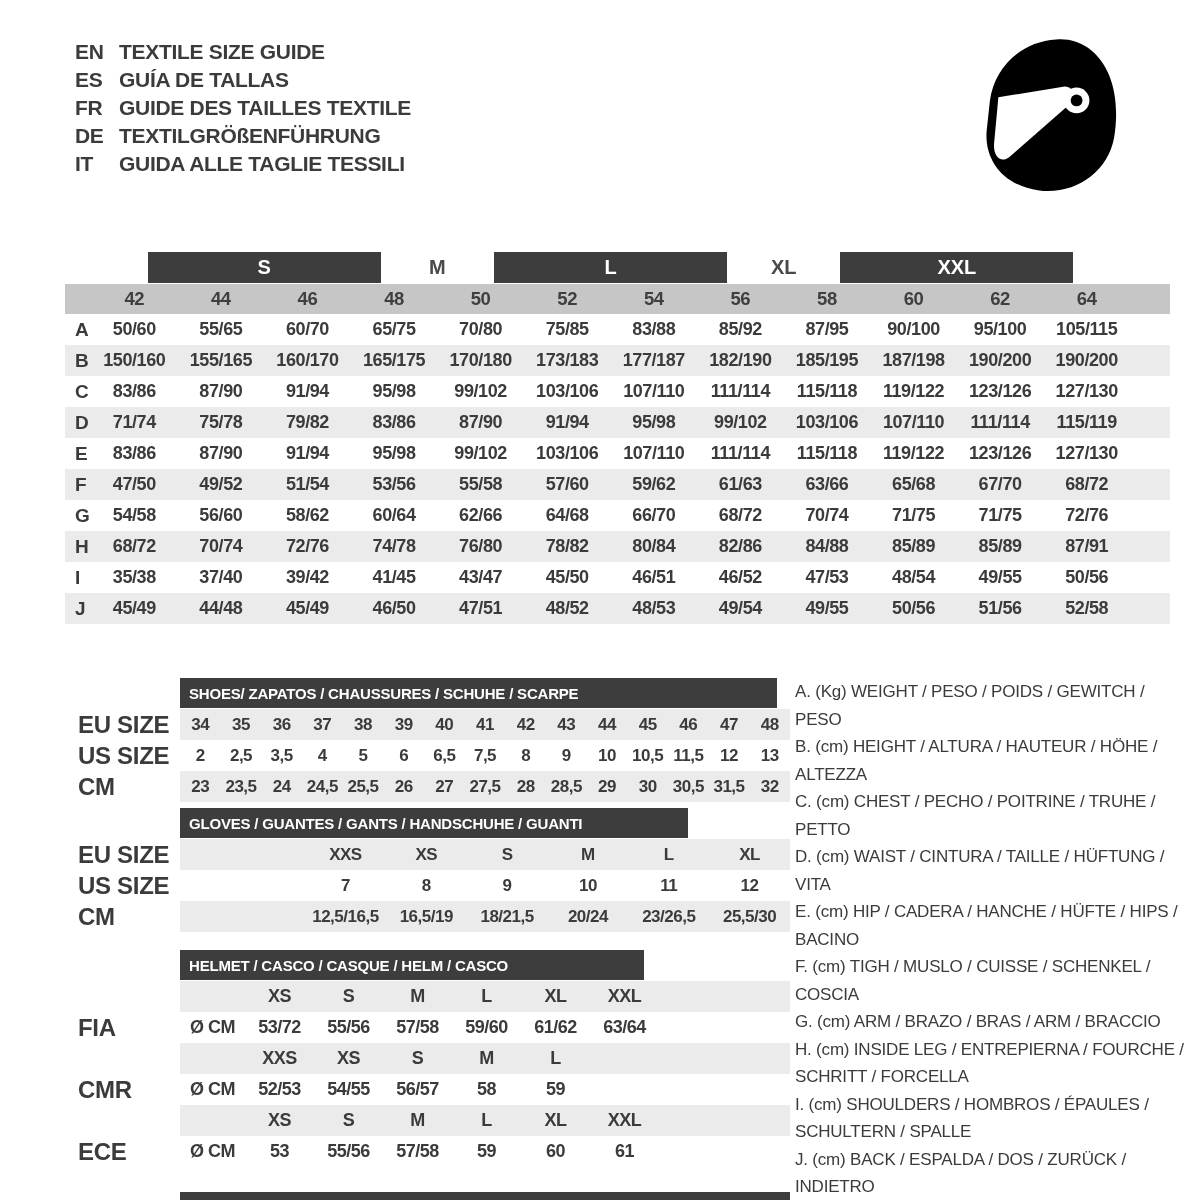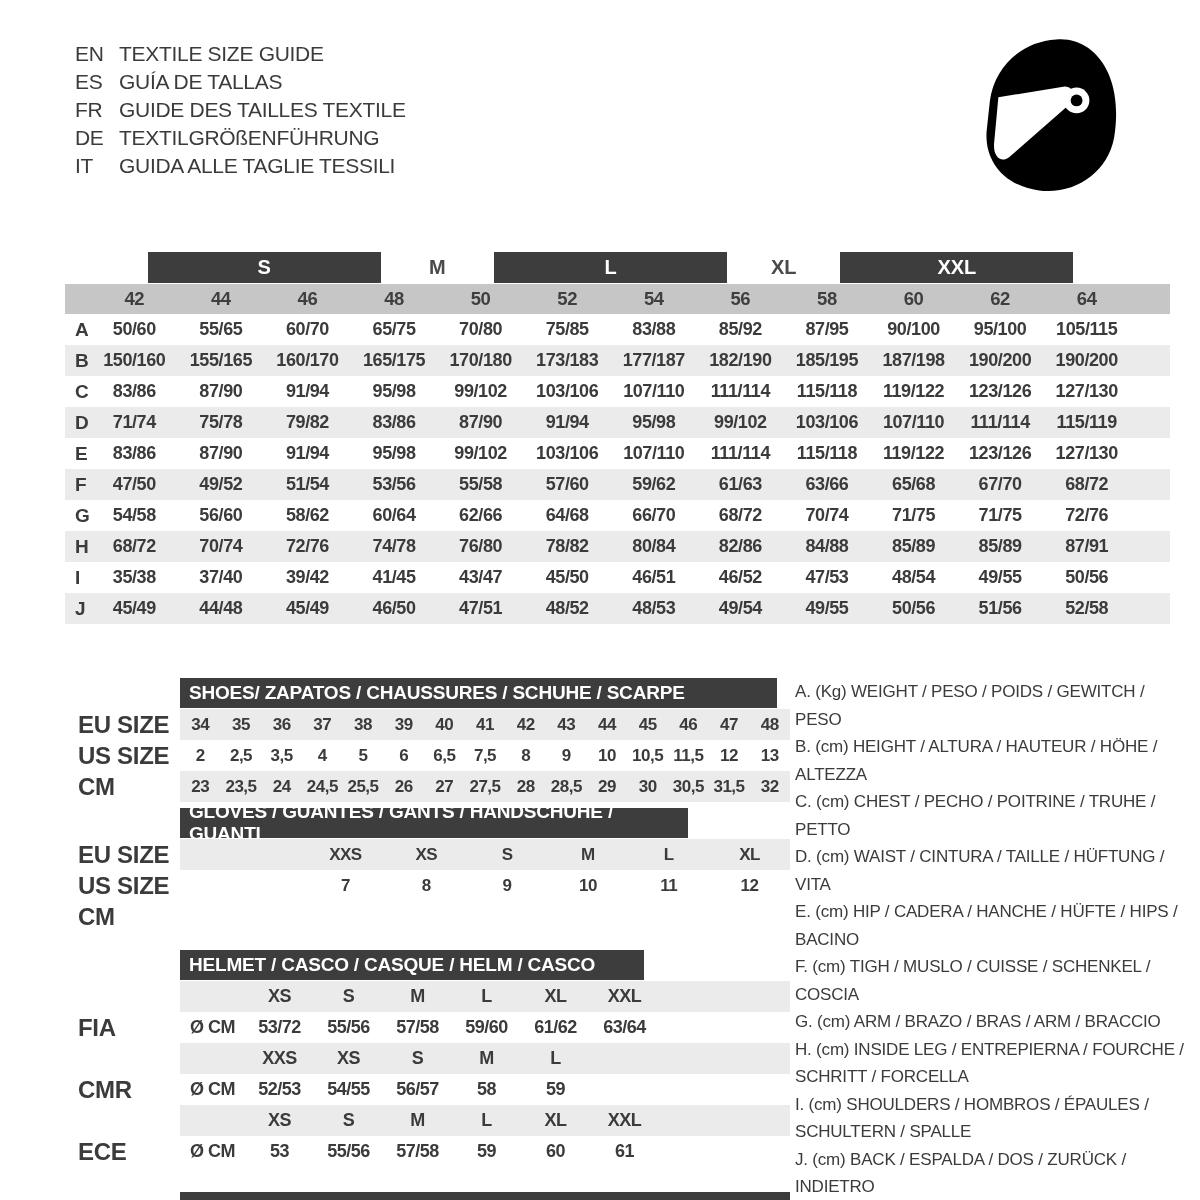--- a/index.html
+++ b/index.html
@@ -1,41 +1,41 @@
 <!DOCTYPE html>
 <html><head>
 <meta charset="utf-8">
 <style>
   html,body{margin:0;padding:0;background:#fff;}
   .canvas{position:relative;width:1200px;height:1200px;background:#ffffff;overflow:hidden;
           font-family:"Liberation Sans",sans-serif;color:#3b3b3b;}
   
   .langs{position:absolute;left:75px;top:40px;}
-  .lang-row{display:flex;height:28px;align-items:center;font-size:21px;font-weight:normal;letter-spacing:-0.3px;}
+  .lang-row{display:flex;height:28px;align-items:flex-start;font-size:21px;font-weight:bold;letter-spacing:-0.3px;}
   .lang-code{width:44px;flex:0 0 44px;}
   .helmet-icon{position:absolute;left:972px;top:33px;width:162px;height:166px;}
   
   .mtable{position:absolute;left:65px;top:252px;width:1105px;font-weight:bold;}
   .mgrid{display:grid;grid-template-columns:26px repeat(12,1fr);padding-right:40px;box-sizing:border-box;}
   .msizes{height:31px;margin-bottom:1px;position:relative;}
   .msize-box{background:#3d3d3d;color:#ffffff;display:flex;align-items:center;justify-content:center;
              font-size:20px;margin:0 -30px;position:relative;z-index:1;}
   .msize-text{color:#4a4a4a;display:flex;align-items:center;justify-content:center;font-size:20px;}
   .mband{height:30px;background:#c6c6c6;}
   .mrow{height:31px;}
   .mrow.alt{background:#ebebeb;}
   .cell{display:flex;align-items:center;justify-content:center;font-size:18px;
         letter-spacing:-0.4px;white-space:nowrap;}
   .mband .cell{font-size:18.5px;color:#3f3f3f;}
   .rletter{display:flex;align-items:center;padding-left:10px;font-size:19px;}
   
   .stable{position:absolute;left:65px;width:725px;font-weight:bold;}
   #shoes{top:678px;} #gloves{top:808px;} #helmet{top:950px;}
   .sheader{height:30px;margin-left:115px;background:#3d3d3d;color:#fff;display:flex;align-items:center;
-           padding-left:9px;font-size:19px;letter-spacing:-0.2px;box-sizing:border-box;margin-bottom:1px;}
+           padding-left:9px;font-size:15px;letter-spacing:-0.2px;box-sizing:border-box;margin-bottom:1px;}
   .sheader.w-shoes{width:597px;} .sheader.w-gloves{width:508px;} .sheader.w-helmet{width:464px;}
   .srow{display:flex;height:31px;}
   .slabel{width:115px;flex:0 0 115px;display:flex;align-items:center;padding-left:13px;
           box-sizing:border-box;font-size:24px;letter-spacing:-0.3px;}
   .scontent{width:610px;flex:0 0 610px;display:grid;height:100%;}
   .srow.stripe .scontent{background:#ebebeb;}
   .g-shoes{grid-template-columns:repeat(15,1fr);}
   .g-gloves{grid-template-columns:repeat(6,1fr);padding-left:125px;box-sizing:border-box;}
   .g-helmet{grid-template-columns:65px repeat(6,69px) 1fr;}
   .scontent .cell{font-size:17px;letter-spacing:-0.5px;}
@@ -346,20 +346,28 @@
             <div class="cell">7</div>
             <div class="cell">8</div>
             <div class="cell">9</div>
             <div class="cell">10</div>
             <div class="cell">11</div>
             <div class="cell">12</div>
           </div>
         </div>
         <div class="srow stripe">
           <div class="slabel">CM</div>
+          <div class="scontent g-gloves">
+            <div class="cell">12,5/16,5</div>
+            <div class="cell">16,5/19</div>
+            <div class="cell">18/21,5</div>
+            <div class="cell">20/24</div>
+            <div class="cell">23/26,5</div>
+            <div class="cell">25,5/30</div>
+          </div>
         </div>
       </div>
   </div>
 
   <div class="stable" id="helmet">
     <div class="sheader w-helmet">HELMET / CASCO / CASQUE / HELM / CASCO</div>
     <div id="helmet-rows">
         <div class="srow stripe">
           <div class="slabel"></div>
           <div class="scontent g-helmet">

